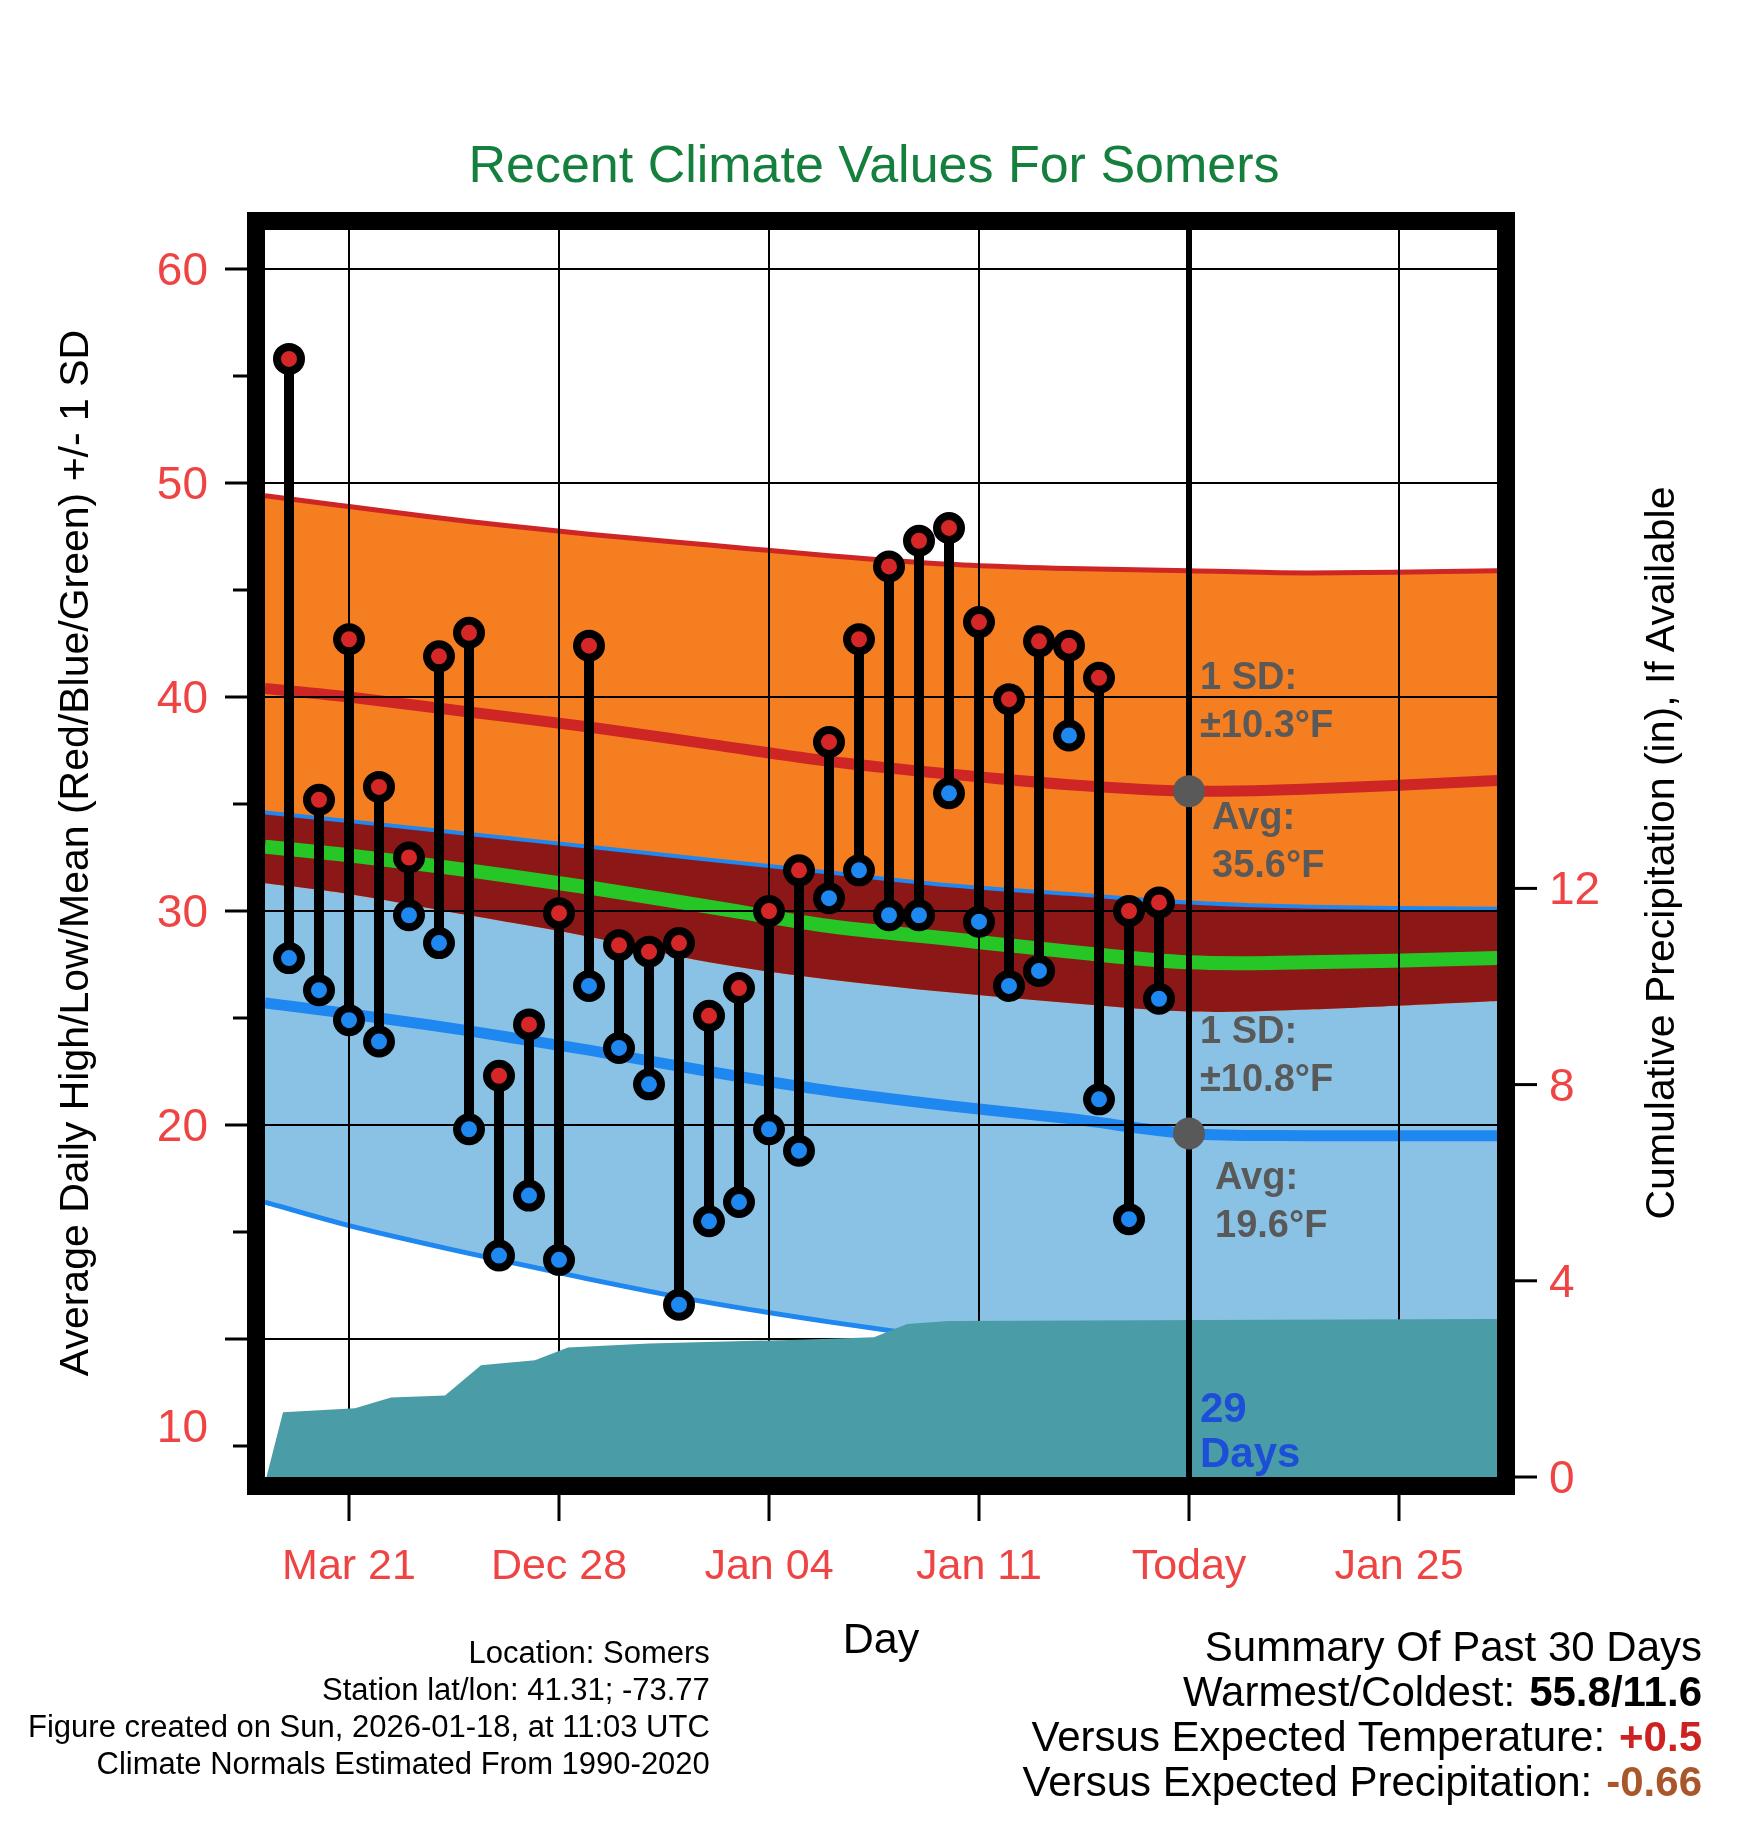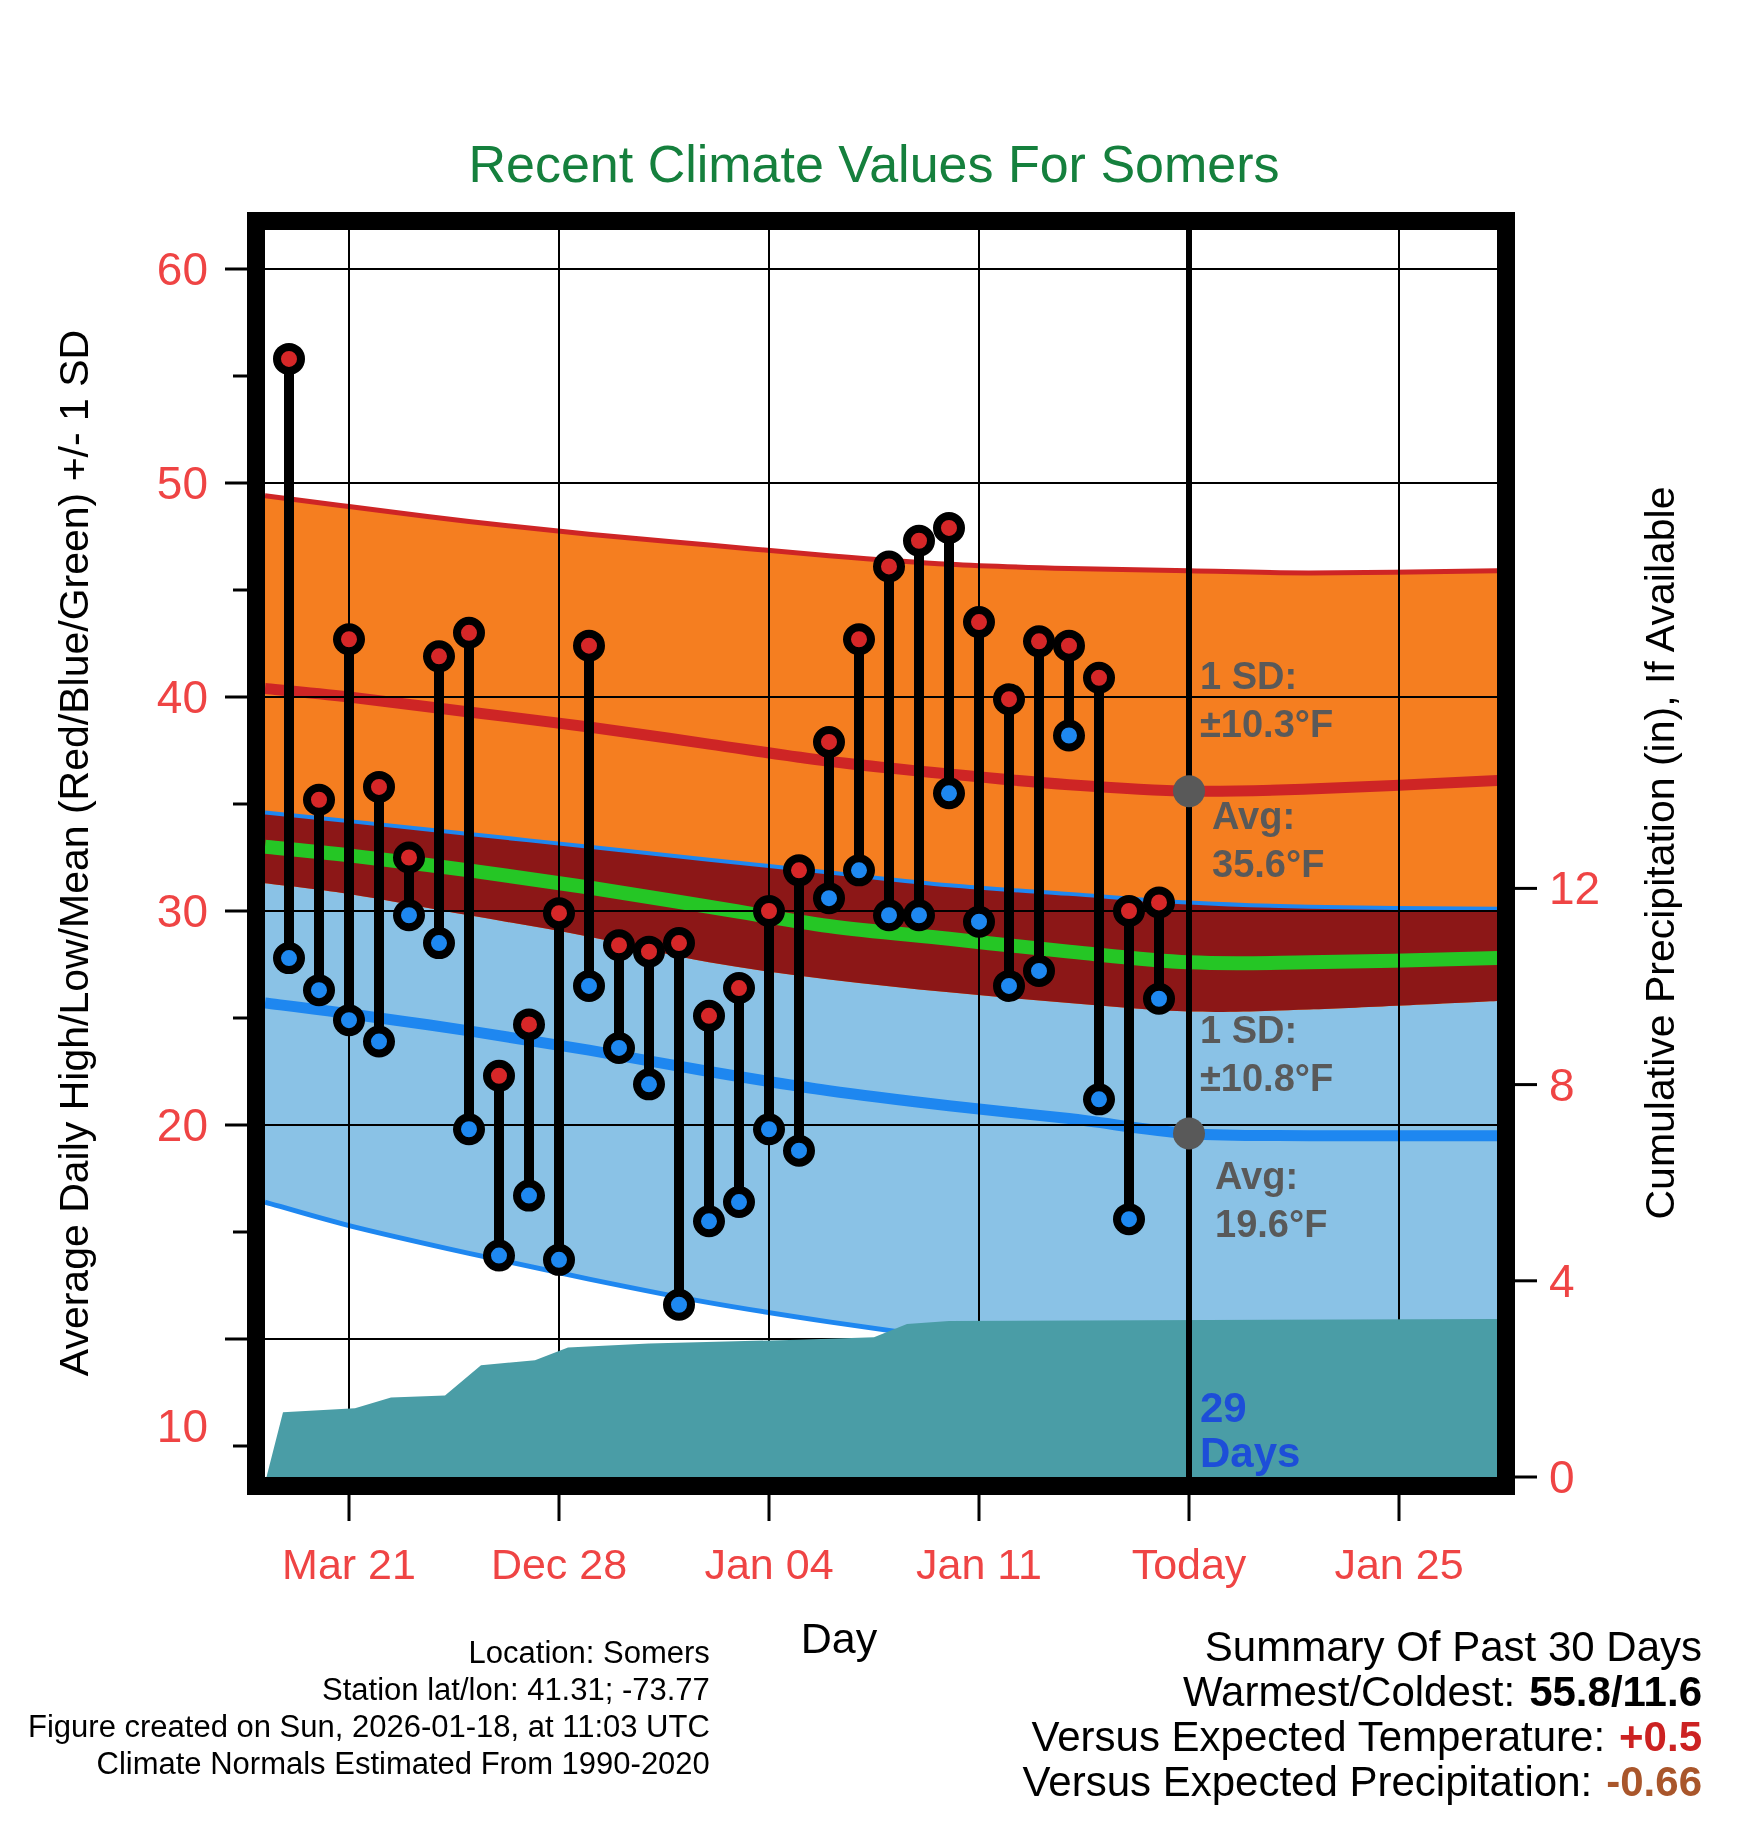--- a/index.html
+++ b/index.html
@@ -9,21 +9,21 @@
   .abs{position:absolute;}
   .title{left:0;top:134px;width:1748px;text-align:center;font-size:52px;color:#15803d;}
   .axlab{width:1240px;height:52px;line-height:52px;text-align:center;font-size:41px;color:#000;
          transform:rotate(-90deg);}
   .ylab-left{left:-546px;top:827px;}
   .ylab-right{left:1040px;top:827px;}
   .tick-lab{position:absolute;font-size:46px;color:#ef4444;}
   .ytl{width:110px;text-align:right;}
   .ytr{width:110px;text-align:left;}
   .xtl{width:180px;text-align:center;font-size:43px;}
-  .xlabel{left:749px;top:1614px;width:180px;text-align:center;font-size:43px;color:#000;}
+  .xlabel{left:791px;top:1614px;width:180px;text-align:center;font-size:43px;color:#000;}
   .anno{font-weight:bold;font-size:38px;line-height:48px;white-space:pre-line;}
   .days-anno{font-weight:bold;font-size:42px;line-height:45px;color:#1d4ed8;white-space:pre-line;}
   .footer{left:28px;top:1634px;font-size:31px;line-height:37px;color:#000;text-align:right;}
   .summary{right:46px;top:1624px;text-align:right;font-size:42px;line-height:45px;color:#000;}
   .summary .val{font-weight:bold;margin-left:14px;}
 </style>
 </head>
 <body>
 
 <div class="canvas">

